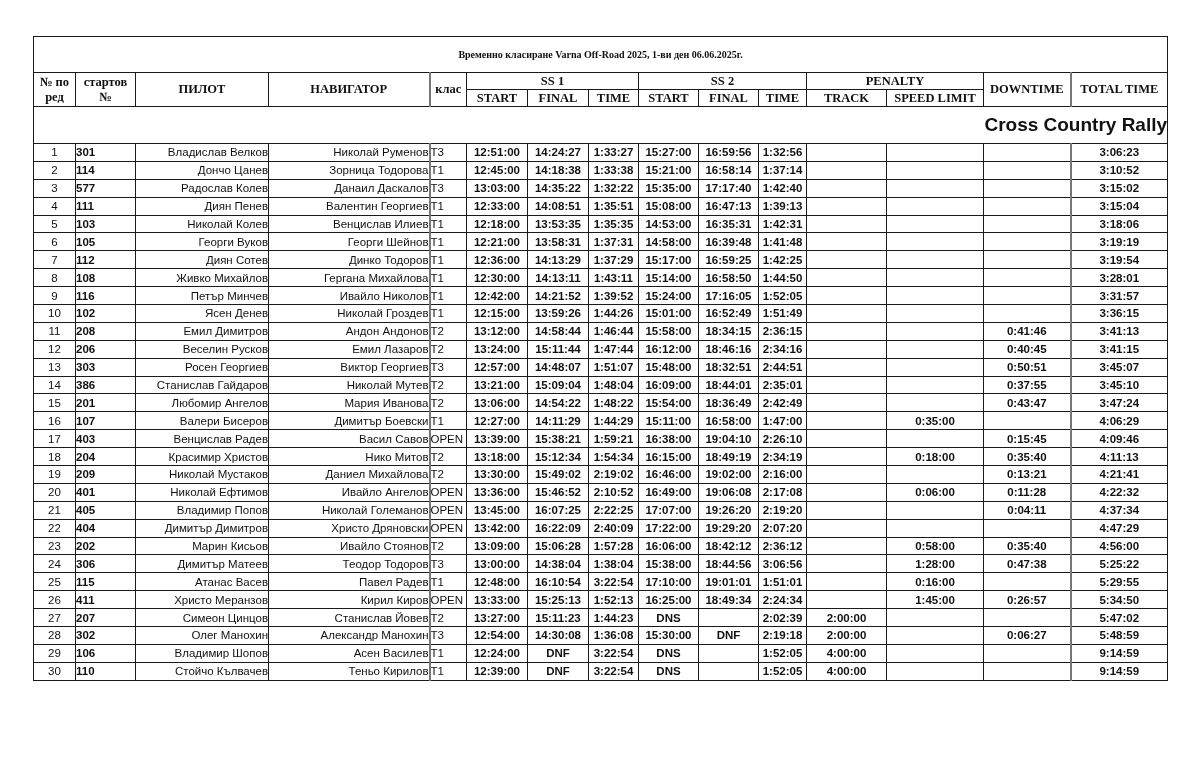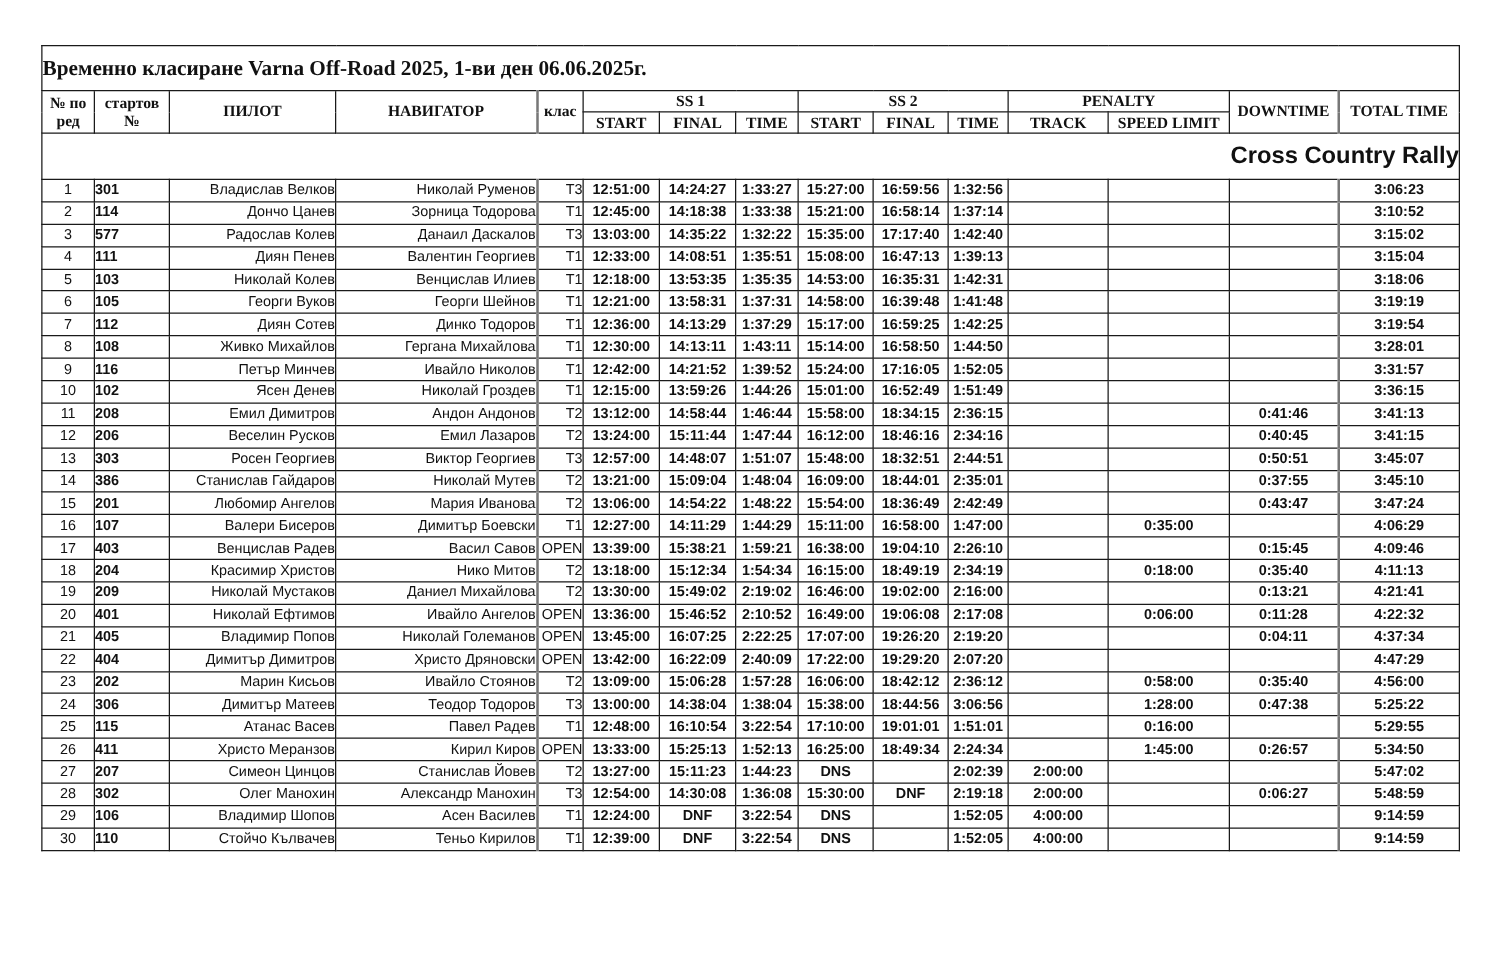--- a/index.html
+++ b/index.html
@@ -1,29 +1,29 @@
 <!DOCTYPE html>
 <html><head>
 <meta charset="utf-8">
 <style>
   html, body { margin: 0; padding: 0; background: #ffffff; }
   body { width: 1201px; height: 775px; position: relative; overflow: hidden; }
   .sheet { position: absolute; left: 33px; top: 36px; width: 1134px; }
   table { border-collapse: collapse; table-layout: fixed; width: 1134px; }
   td, th { border: 1px solid #1a1a1a; padding: 0; overflow: hidden; white-space: nowrap; color: #111; }
-  .title-cell { height: 35px; font-family: "Liberation Serif", "DejaVu Serif", serif; font-weight: bold; font-size: 17px; text-align: left; vertical-align: middle; }
+  .title-cell { height: 35px; font-family: "Liberation Serif", "DejaVu Serif", serif; font-weight: bold; font-size: 10px; text-align: center; vertical-align: middle; }
   .hdr { font-family: "Liberation Serif", "DejaVu Serif", serif; font-weight: bold; font-size: 12.5px; text-align: center; vertical-align: middle; line-height: 15px; }
   .hdr-row1 { height: 17px; }
   .hdr-row2 { height: 17px; }
   .section-cell { height: 36px; font-family: "Liberation Sans", "DejaVu Sans", sans-serif; font-weight: bold; font-size: 19px; text-align: right; vertical-align: middle; }
   tr.data td { height: 16.9px; font-family: "Liberation Sans", "DejaVu Sans", sans-serif; font-size: 11.5px; line-height: 16px; }
   td.c-num { text-align: center; }
   td.c-start { font-weight: bold; }
   td.c-name { text-align: right; padding-left: 3px; }
-  td.c-class { text-align: right; }
+  td.c-class { text-align: left; }
   td.c-time { text-align: center; font-weight: bold; }
   .thick-l { border-left: 2px solid #777 !important; }
 </style>
 </head>
 <body>
 
 <div class="sheet">
   <table>
     <colgroup>
       <col style="width:42px">

